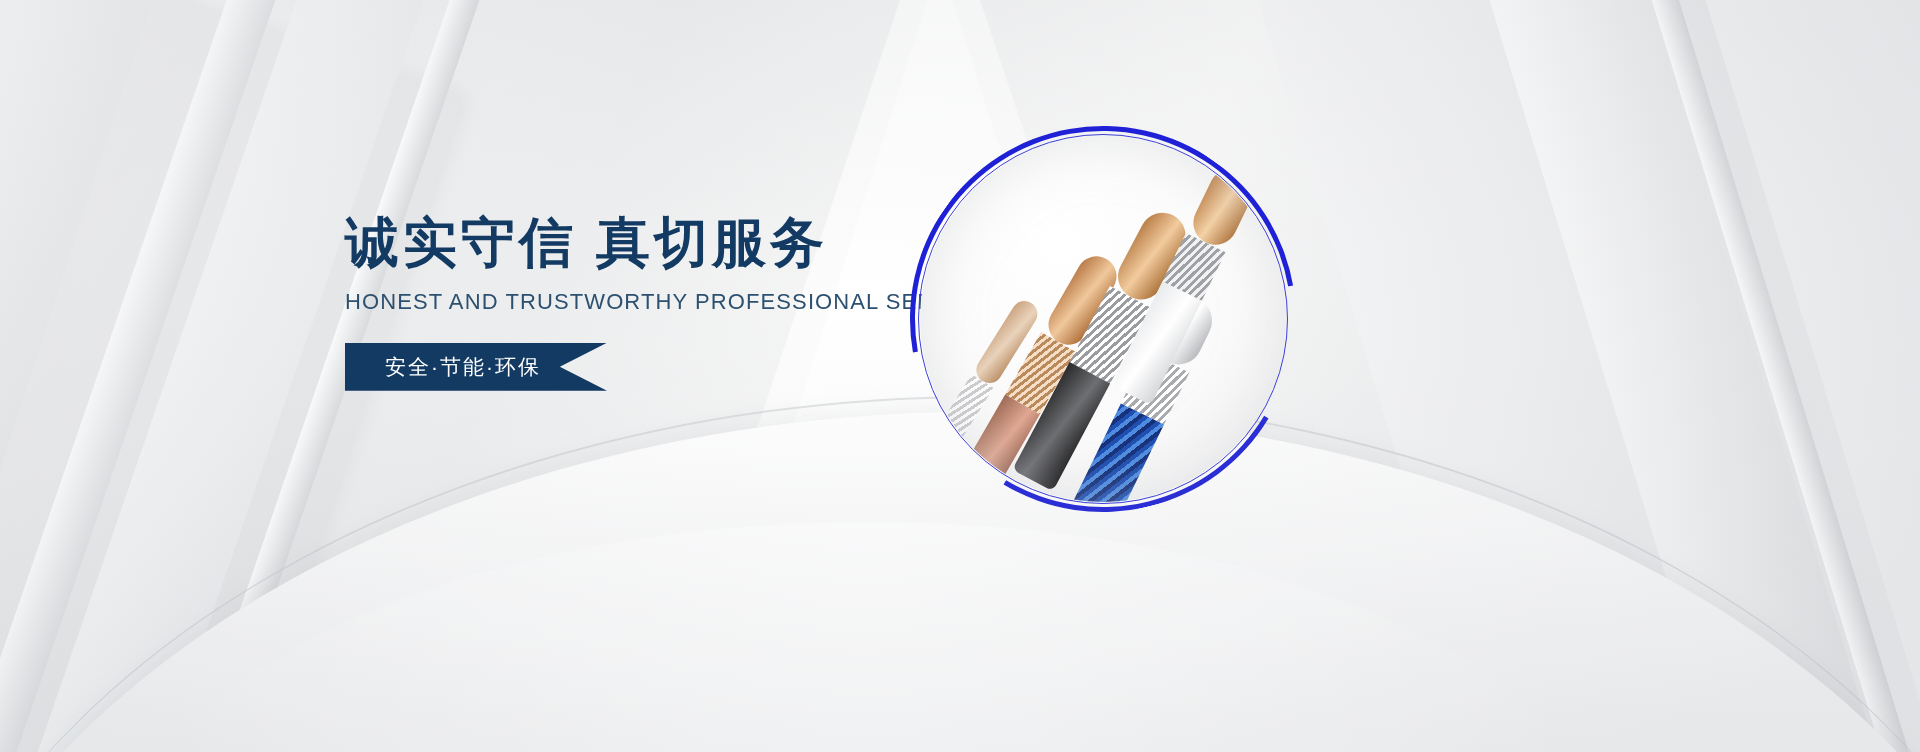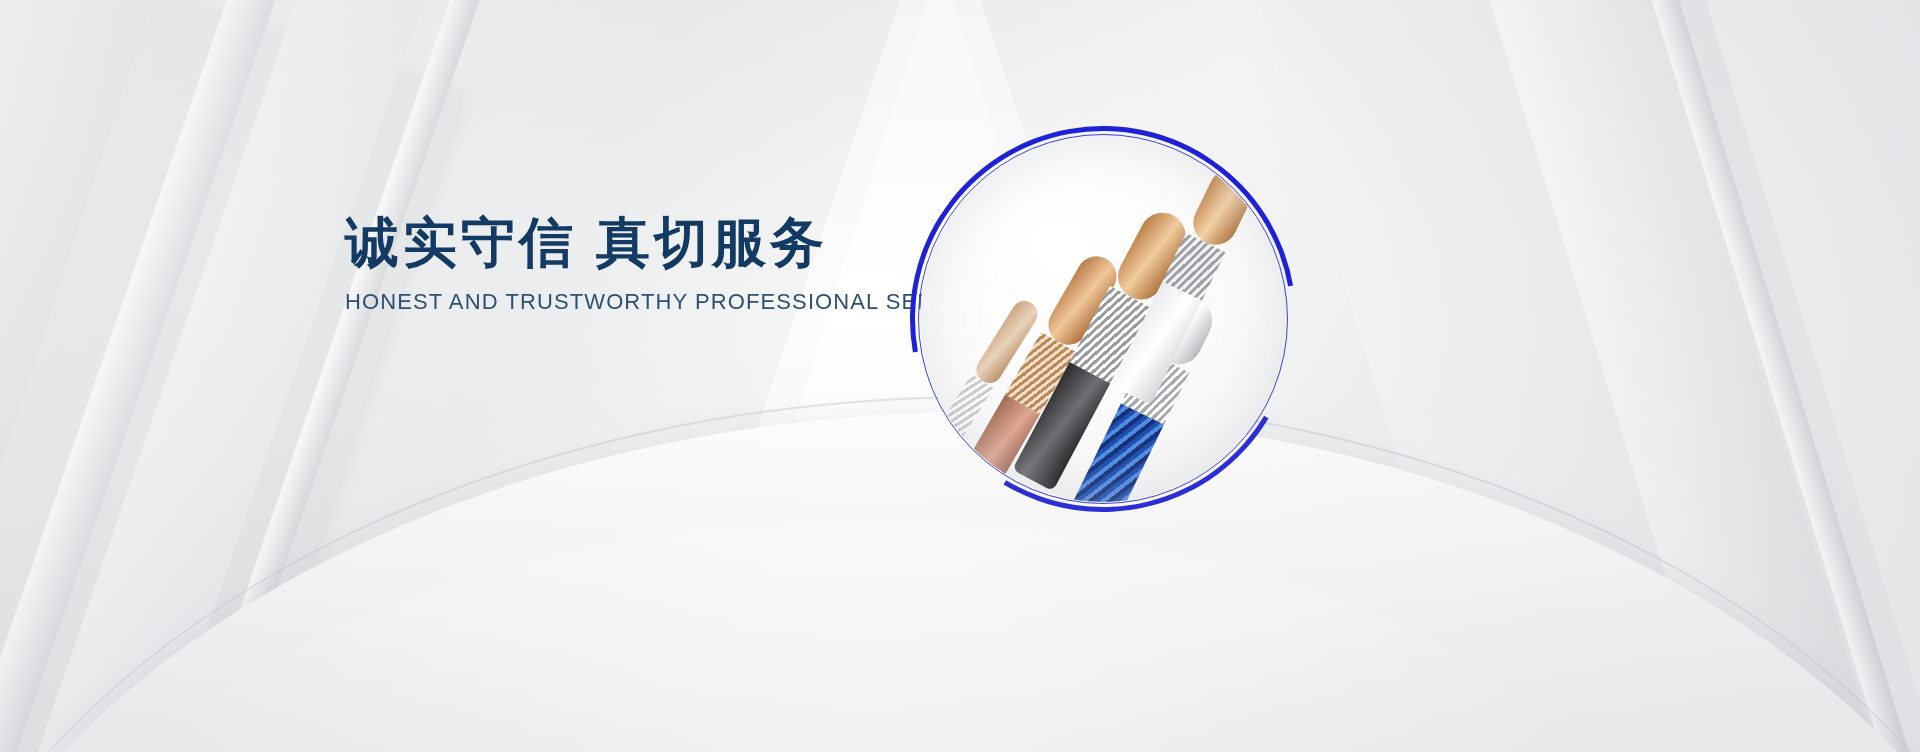--- a/index.html
+++ b/index.html
@@ -331,20 +331,23 @@
     <div class="vig"></div>
   </div>
 
   <div class="content">
 
     <div class="headline">诚实守信 真切服务</div>
 
     <div class="subhead-en">HONEST AND TRUSTWORTHY PROFESSIONAL SERVICES</div>
 
 
+    <div class="badge">
+      <span class="badge-text">安全·节能·环保</span>
+    </div>
   </div>
 
   <div class="medallion">
     <div class="med-photo">
       <div class="cable c1">
         <div class="tip"></div>
         <div class="braid"></div>
         <div class="jacket"></div>
       </div>
       <div class="cable c2">

